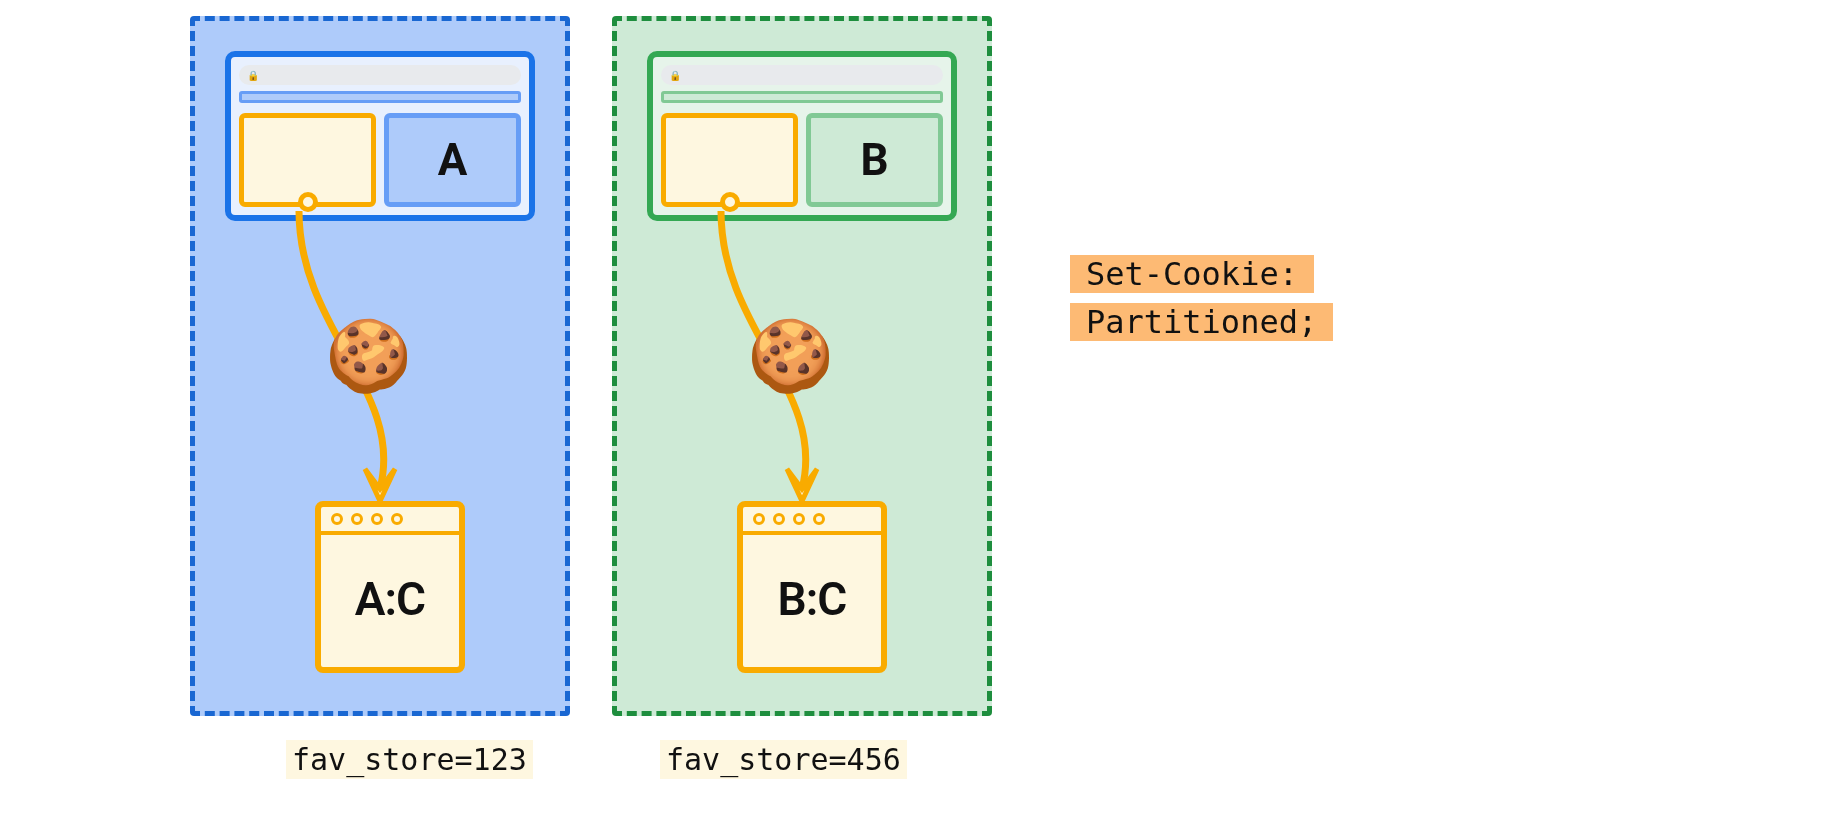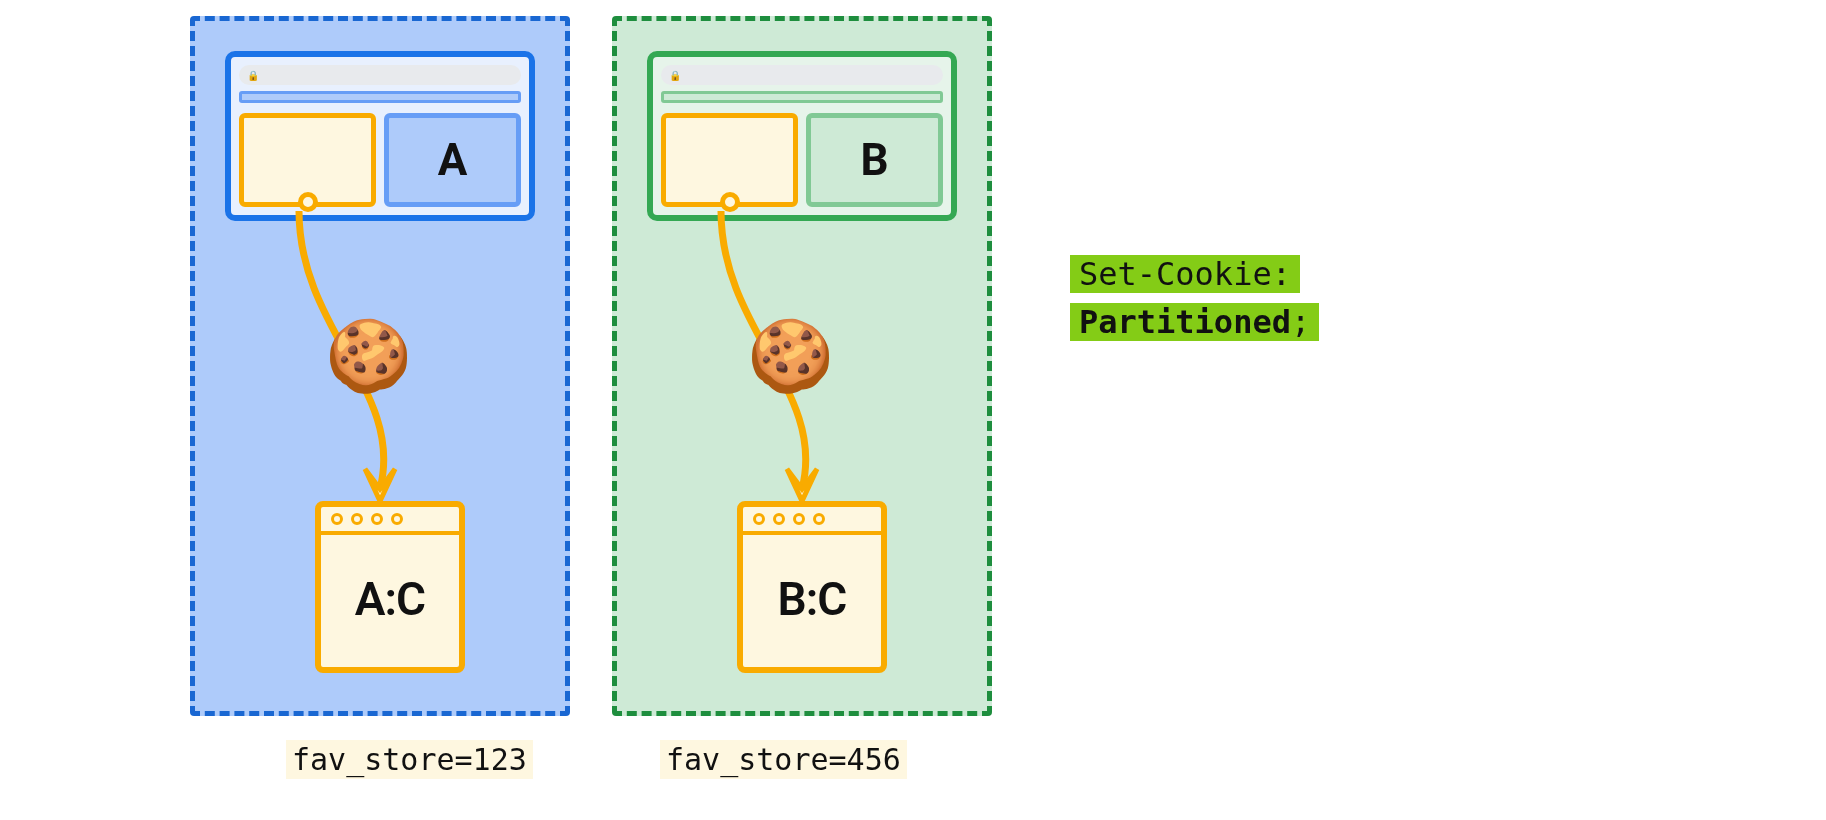--- a/index.html
+++ b/index.html
@@ -154,22 +154,22 @@
   .caption-b { left: 660px; top: 740px; }
   .code-block {
     position: absolute;
     left: 1070px;
     top: 250px;
     font-family: ui-monospace, "SF Mono", Menlo, Consolas, monospace;
     font-size: 32px;
     line-height: 1.5;
     color: #111;
   }
-  .code-line span.hl { background: #84cc16; padding: 0 9px; }
-  .bold { font-weight: 700; text-align: center; }
+  .code-line span.hl { background: #fdba74; padding: 0 16px; }
+  .bold { font-weight: 400; text-align: center; }
 </style>
 </head>
 <body>
 
 <div class="partition partition-a">
   <div class="browser browser-a">
     <div class="addr-bar">
       <span class="lock">🔒</span>
     </div>
     <div class="toolbar-strip toolbar-a"></div>

